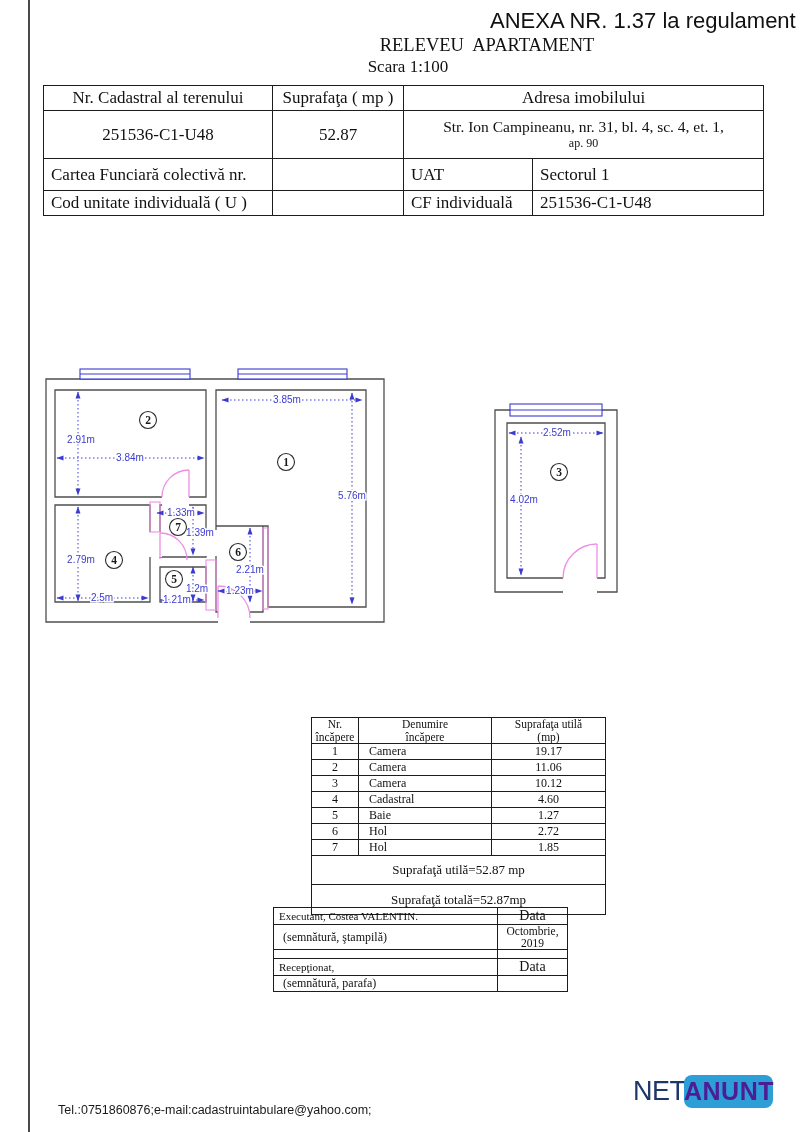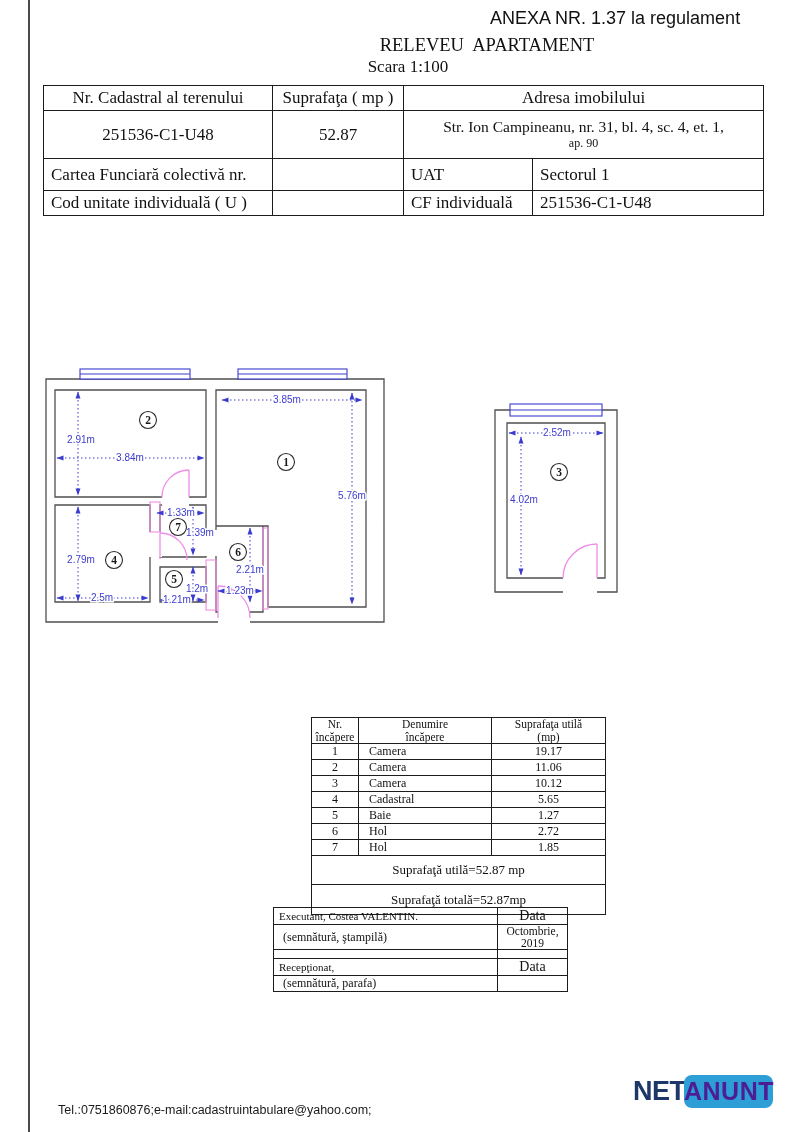--- a/index.html
+++ b/index.html
@@ -2,21 +2,21 @@
 <html><head>
 <meta charset="utf-8">
 <style>
   html,body{margin:0;padding:0;background:#fff;}
   #page{position:relative;width:800px;height:1132px;background:#ffffff;overflow:hidden;
         font-family:"Liberation Serif",serif;color:#111;}
   .abs{position:absolute;}
   
   #scanline{position:absolute;left:28px;top:0;width:1.5px;height:1132px;background:#4a4a4a;}
   
-  #annex{top:8px;left:490px;font-family:"Liberation Sans",sans-serif;font-size:18px;color:#111;white-space:pre;}
+  #annex{top:8px;left:490px;font-family:"Liberation Sans",sans-serif;font-size:22px;color:#111;white-space:pre;}
   #doc-title{top:35px;left:443px;transform:translateX(-50%);font-size:18.5px;white-space:pre;margin-left:44px;}
   #doc-scale{top:57px;left:408px;transform:translateX(-50%);font-size:17px;}
   
   table{border-collapse:collapse;table-layout:fixed;}
   #info-table{position:absolute;left:43px;top:85px;width:720px;font-size:17px;}
   #info-table td{border:1.4px solid #1c1c1c;padding:0 4px;overflow:hidden;}
   .tc{text-align:center;}
   .tl{text-align:left;padding-left:7px !important;}
   .addr1{white-space:nowrap;font-size:15.5px;display:block;}
   .addr2{display:block;font-size:12px;}
@@ -41,21 +41,21 @@
   .door{fill:none;stroke:#ee8ee6;stroke-width:1.3;}
   .pinkacc{fill:none;stroke:#ee8ee6;stroke-width:1.1;}
   .dim{stroke:#3b3bd0;stroke-width:1;stroke-dasharray:1.5,2.5;fill:none;}
   .dl{font-family:"Liberation Sans",sans-serif;font-size:10px;fill:#3b3bd0;
       stroke:#ffffff;stroke-width:3px;paint-order:stroke;text-anchor:middle;}
   .rc{fill:#ffffff;stroke:#2a2a2a;stroke-width:1.1;}
   .rn{font-family:"Liberation Serif",serif;font-size:11.5px;font-weight:bold;fill:#1a1a1a;
       text-anchor:middle;}
   
   #contact{top:1103px;left:58px;font-family:"Liberation Sans",sans-serif;font-size:12.5px;color:#1a1a1a;}
-  #logo-net{top:1076px;left:633px;font-family:"Liberation Sans",sans-serif;font-size:27px;font-weight:700;
+  #logo-net{top:1076px;left:633px;font-family:"Liberation Sans",sans-serif;font-size:27px;font-weight:400;
             color:#1c3768;letter-spacing:-0.5px;}
   #logo-box{top:1075px;left:684px;width:89px;height:33px;background:#2e9ed6;border-radius:8px;
             text-align:center;}
   #logo-anunt{font-family:"Liberation Sans",sans-serif;font-size:25px;font-weight:700;color:#4c1d95;
               line-height:33px;letter-spacing:0.5px;}
 </style>
 </head>
 <body>
 
 <div id="page">
@@ -254,21 +254,21 @@
           <td class="tc">11.06</td>
     </tr>
     <tr style="height:15px">
       <td class="tc">3</td>
           <td class="name">Camera</td>
           <td class="tc">10.12</td>
     </tr>
     <tr style="height:15px">
       <td class="tc">4</td>
           <td class="name">Cadastral</td>
-          <td class="tc">5.65</td>
+          <td class="tc">4.60</td>
     </tr>
     <tr style="height:15px">
       <td class="tc">5</td>
           <td class="name">Baie</td>
           <td class="tc">1.27</td>
     </tr>
     <tr style="height:15px">
       <td class="tc">6</td>
           <td class="name">Hol</td>
           <td class="tc">2.72</td>

